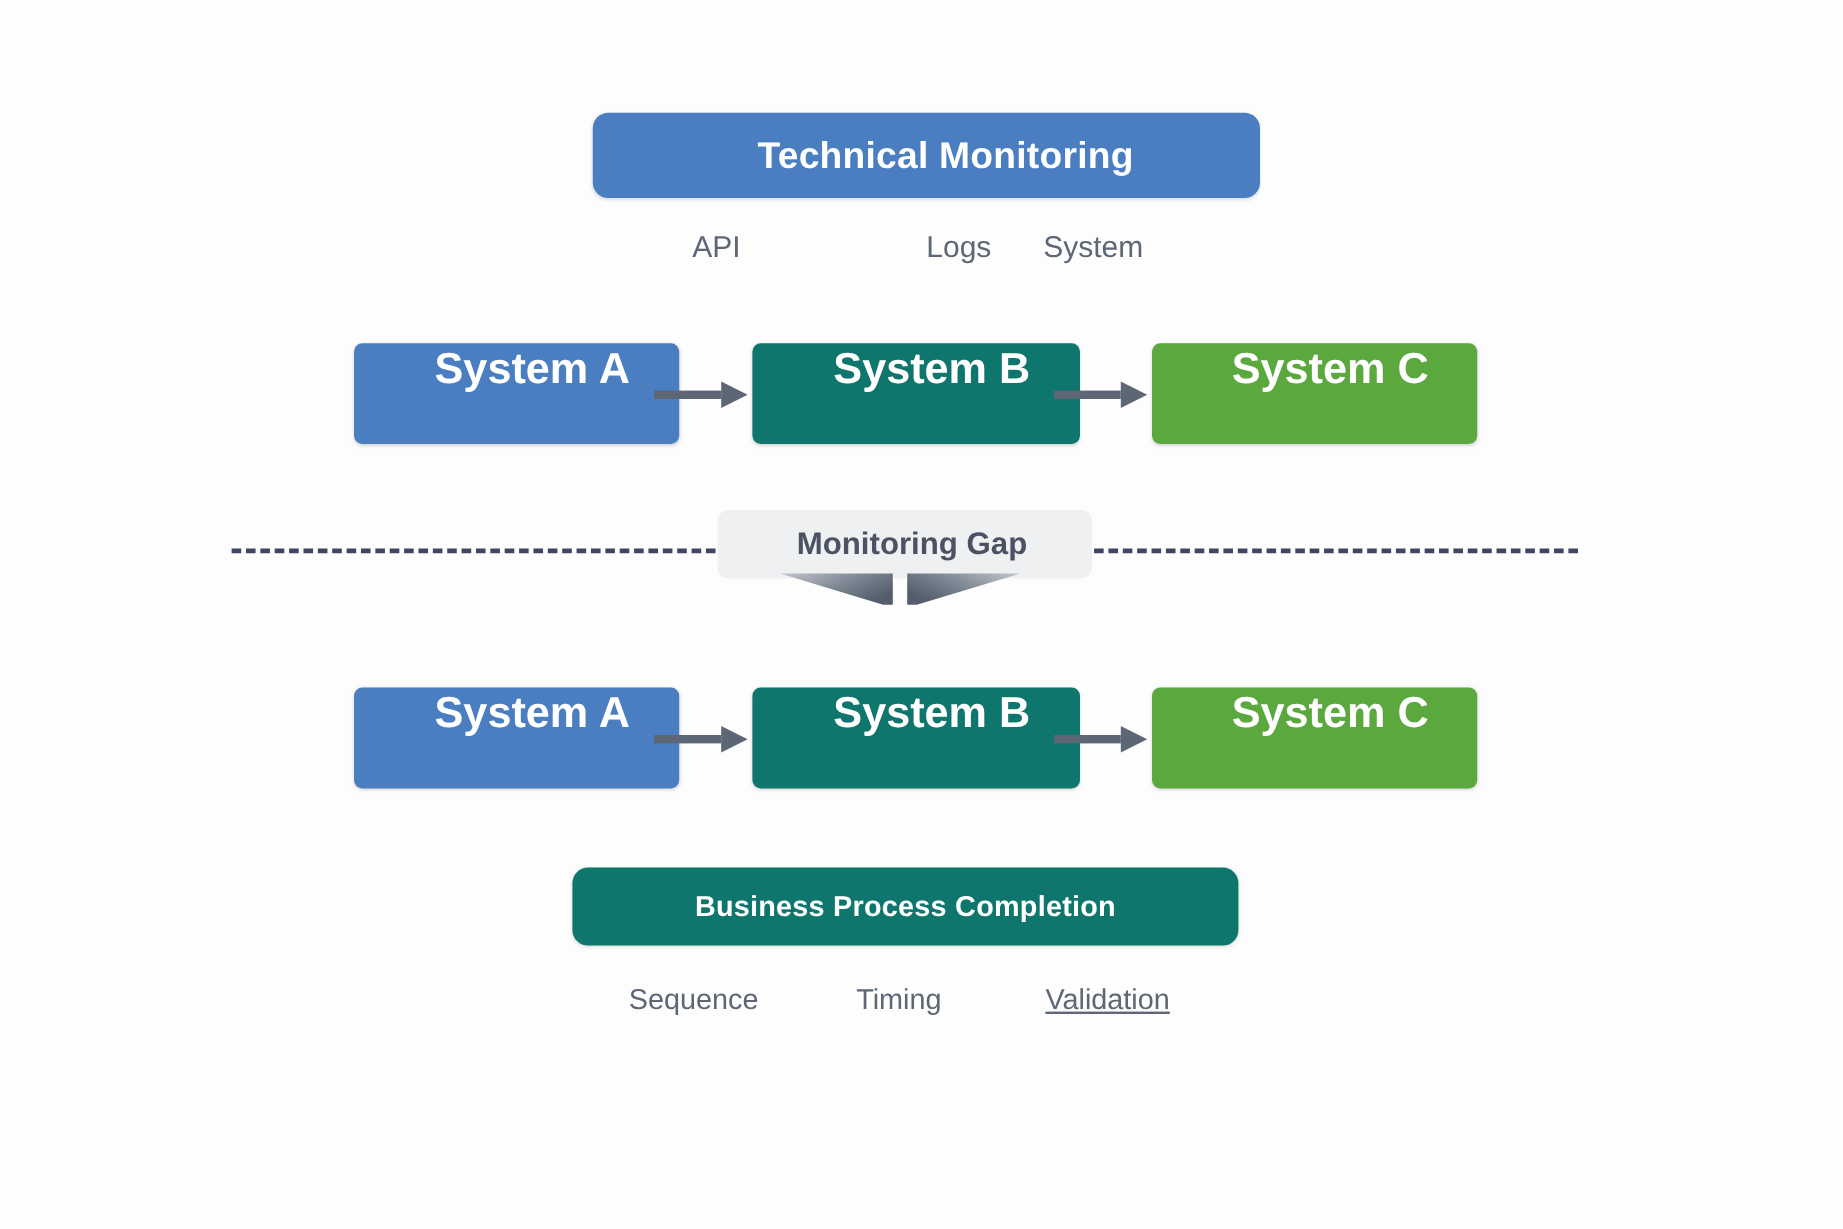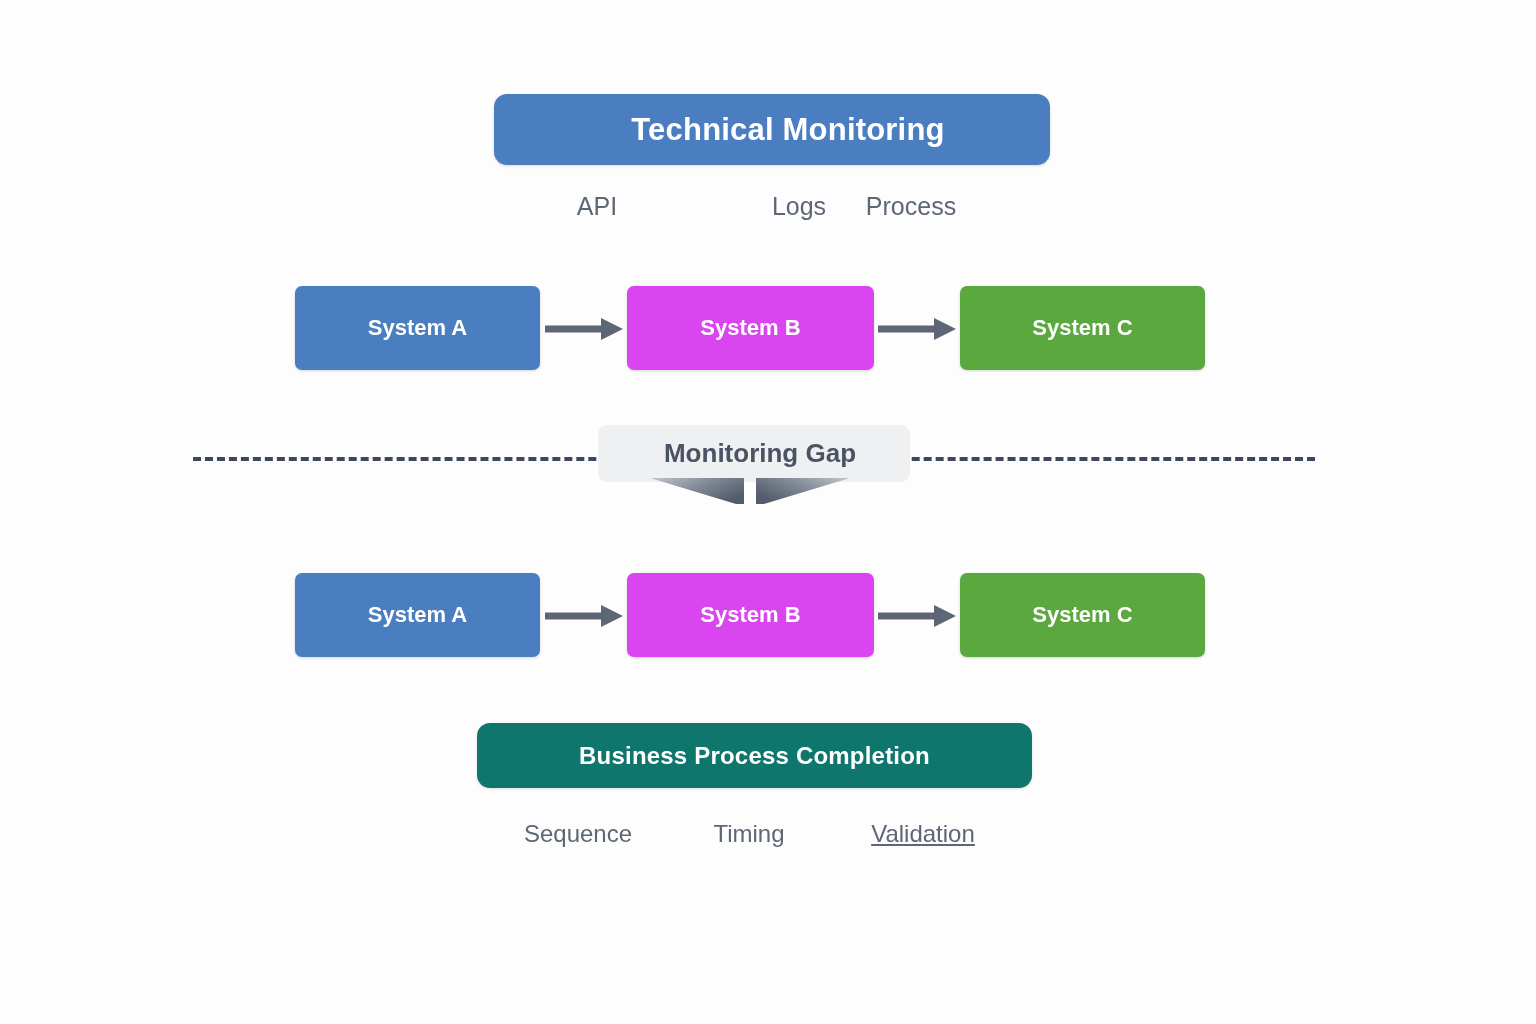--- a/index.html
+++ b/index.html
@@ -65,30 +65,31 @@
     white-space: nowrap;
   }
   #sublabels-top  { left: 0; top: 189px; width: 1536px; }
   #sublabels-bot  { left: 0; top: 807px; width: 1536px; }
   #sublabels-bot .sublabel { font-size: 24px; margin-top: 20px; }
 
   
   .sysbox {
     position: absolute;
     display: flex;
-    align-items: center;
+    align-items: flex-start;
     justify-content: center;
     border-radius: 7px;
     color: #ffffff;
     font-weight: bold;
-    font-size: 22px;
+    font-size: 36px;
     box-shadow: 0 1px 3px rgba(0,0,0,0.16);
+    padding-left: 26px;
   }
   .c-blue   { background: #4a7ec0; }
-  .c-orange { background: #d946ef; }
+  .c-orange { background: #0f766e; }
   .c-green  { background: #5aa83e; }
 
   
   .flow-arrow {
     position: absolute;
     height: 26px;
   }
 
   
   #divider {
@@ -133,21 +134,21 @@
 
 <div id="canvas">
 
   <div class="banner" id="banner-top">
     <span>Technical Monitoring</span>
   </div>
 
   <div class="sublabel-row" id="sublabels-top">
       <span class="sublabel" style="left: 597px;">API</span>
       <span class="sublabel" style="left: 799px;">Logs</span>
-      <span class="sublabel" style="left: 911px;">Process</span>
+      <span class="sublabel" style="left: 911px;">System</span>
     </div>
 
   <div id="top-row">
       <div class="sysbox c-blue" style="left: 295px; top: 286px; width: 245px; height: 84px;">
         <span>System A</span>
       </div>
       <div class="sysbox c-orange" style="left: 627px; top: 286px; width: 247px; height: 84px;">
         <span>System B</span>
       </div>
       <div class="sysbox c-green" style="left: 960px; top: 286px; width: 245px; height: 84px;">

